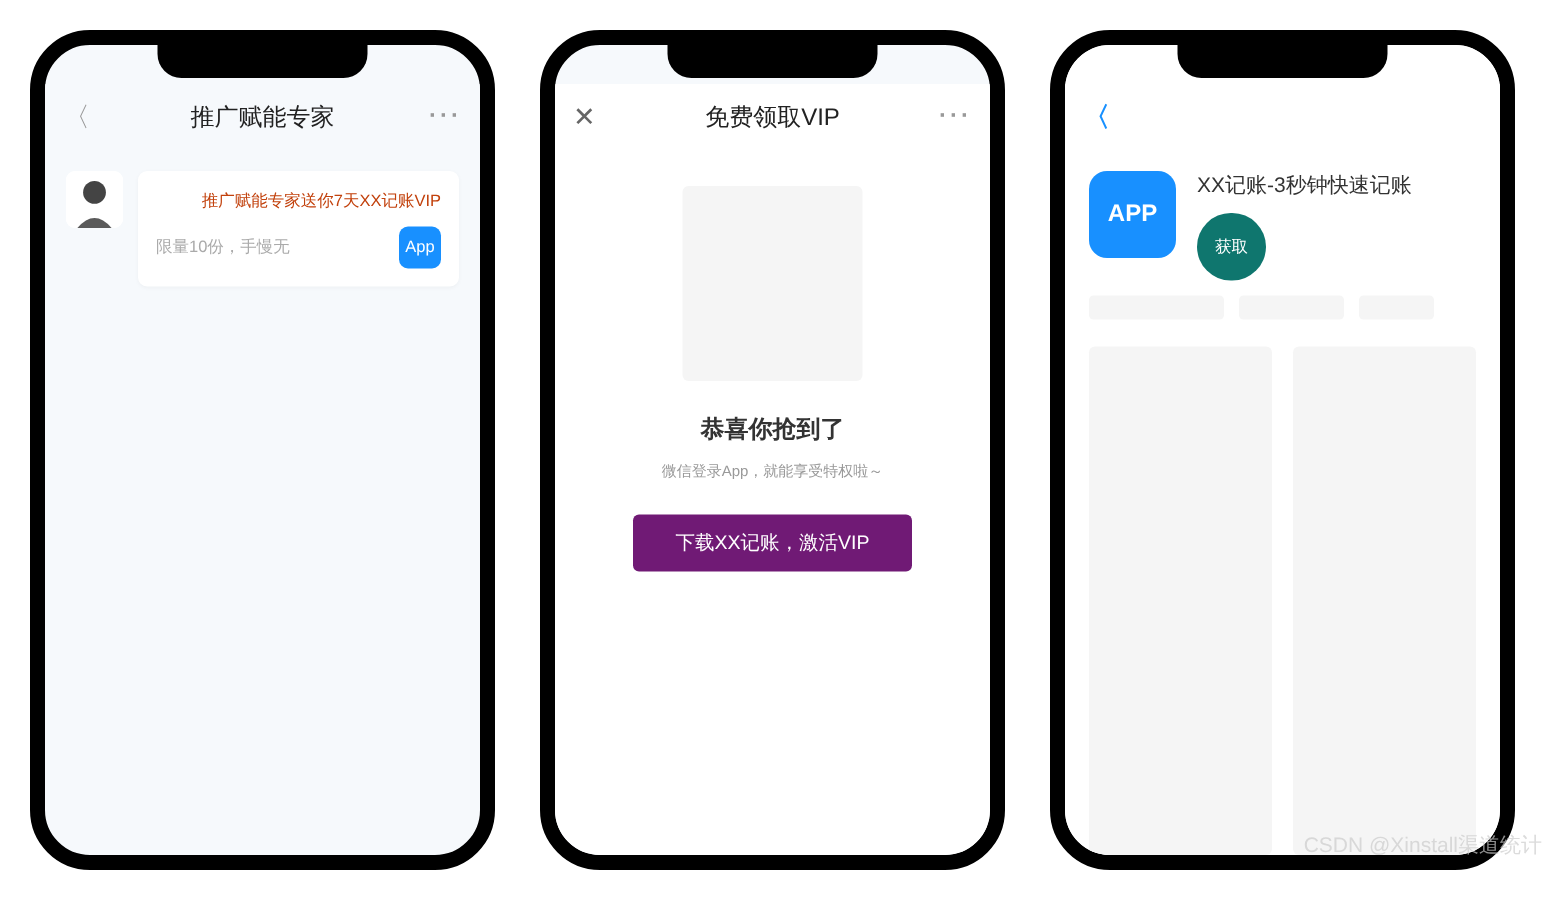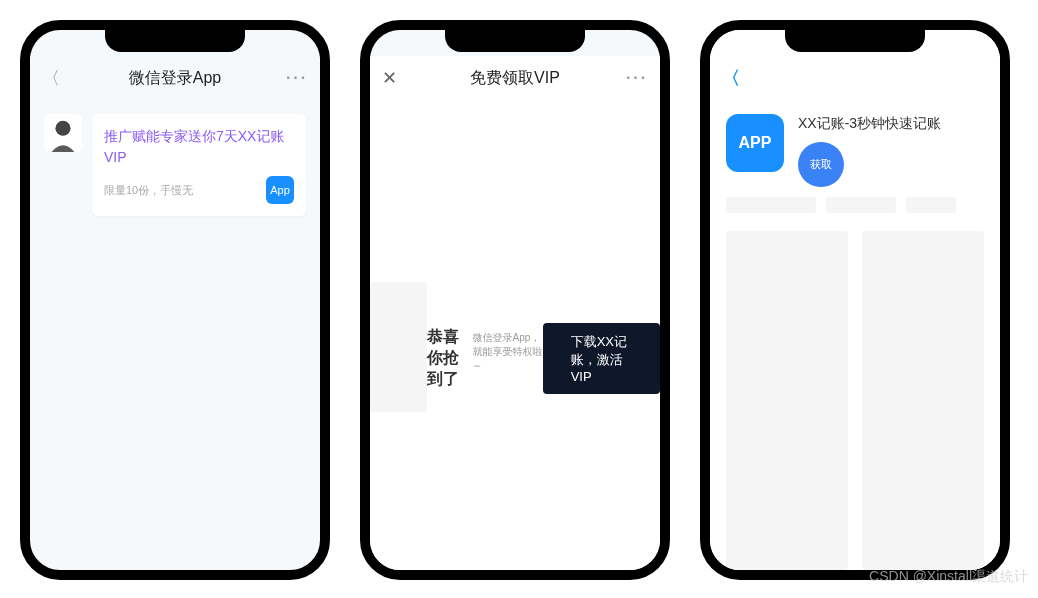--- a/index.html
+++ b/index.html
@@ -84,55 +84,55 @@
       flex-shrink: 0;
     }
     .avatar svg { width: 100%; height: 100%; }
     .card {
       flex: 1;
       background: #fff;
       border-radius: 6px;
       padding: 12px;
       box-shadow: 0 1px 3px rgba(0,0,0,.04);
     }
-    .card-title { font-size: 14px; line-height: 1.5; color: #8b5cf6; margin-bottom: 8px; }
+    .card-title { font-size: 11px; line-height: 1.5; color: #c2410c; margin-bottom: 8px; text-align: right; }
     .card-bottom { display: flex; justify-content: space-between; align-items: center; }
     .card-sub { font-size: 11px; color: #aaa; }
     .card-app-badge {
       width: 28px;
       height: 28px;
       border-radius: 6px;
       background: #1890ff;
       color: #fff;
       font-size: 11px;
       display: flex;
       align-items: center;
       justify-content: center;
     }
 
     
     .p2-body {
       flex: 1;
       background: #fff;
       display: flex;
-      flex-direction: row;
+      flex-direction: column;
       align-items: center;
       padding-top: 24px;
     }
     .img-placeholder {
       width: 120px;
       height: 130px;
       background: #f5f5f5;
       border-radius: 4px;
     }
     .p2-title { font-size: 16px; font-weight: 600; color: #333; margin-top: 22px; }
     .p2-sub { font-size: 10px; color: #999; margin-top: 10px; }
     .p2-btn {
       margin-top: 22px;
-      background: #0f172a;
+      background: #701a75;
       color: #fff;
       font-size: 13px;
       padding: 10px 28px;
       border-radius: 4px;
     }
 
     
     .phone3 .screen { background: #fff; }
     .app-header {
       display: flex;
@@ -150,21 +150,21 @@
       display: flex;
       align-items: center;
       justify-content: center;
       flex-shrink: 0;
     }
     .app-meta { flex: 1; }
     .app-name { font-size: 14px; font-weight: 400; color: #333; line-height: 1.3; }
     .get-pill {
       display: inline-flex;
       margin-top: 10px;
-      background: #3b82f6;
+      background: #0f766e;
       color: #fff;
       font-size: 11px;
       padding: 15px 12px;
       border-radius: 999px;
     }
     .tab-row {
       display: flex;
       gap: 10px;
       padding: 0 16px;
     }
@@ -179,39 +179,39 @@
       flex: 1;
     }
     .preview-col {
       flex: 1;
       background: #f5f5f5;
       border-radius: 4px;
     }
 
     .watermark {
       position: absolute;
-      bottom: 12px;
+      bottom: 25px;
       right: 10px;
       font-size: 14px;
       color: #ccc;
       opacity: .7;
       pointer-events: none;
     }
   </style>
 </head>
 <body>
 
 <div class="phone">
   <div class="notch"></div>
   <div class="screen">
     <div class="nav">
       <div class="nav-left">
         <span class="back-chevron">〈</span>
       </div>
-      <div class="nav-title">微信登录App</div>
+      <div class="nav-title">推广赋能专家</div>
       <div class="nav-right more-dots">···</div>
     </div>
     <div class="chat-row">
       <div class="avatar">
         <svg viewBox="0 0 40 40">
             <rect width="40" height="40" fill="#fff"></rect>
             <circle cx="20" cy="15" r="8" fill="#444"></circle>
             <path d="M8 40 Q20 26 32 40 Z" fill="#5a5a5a"></path>
           </svg>
       </div>

